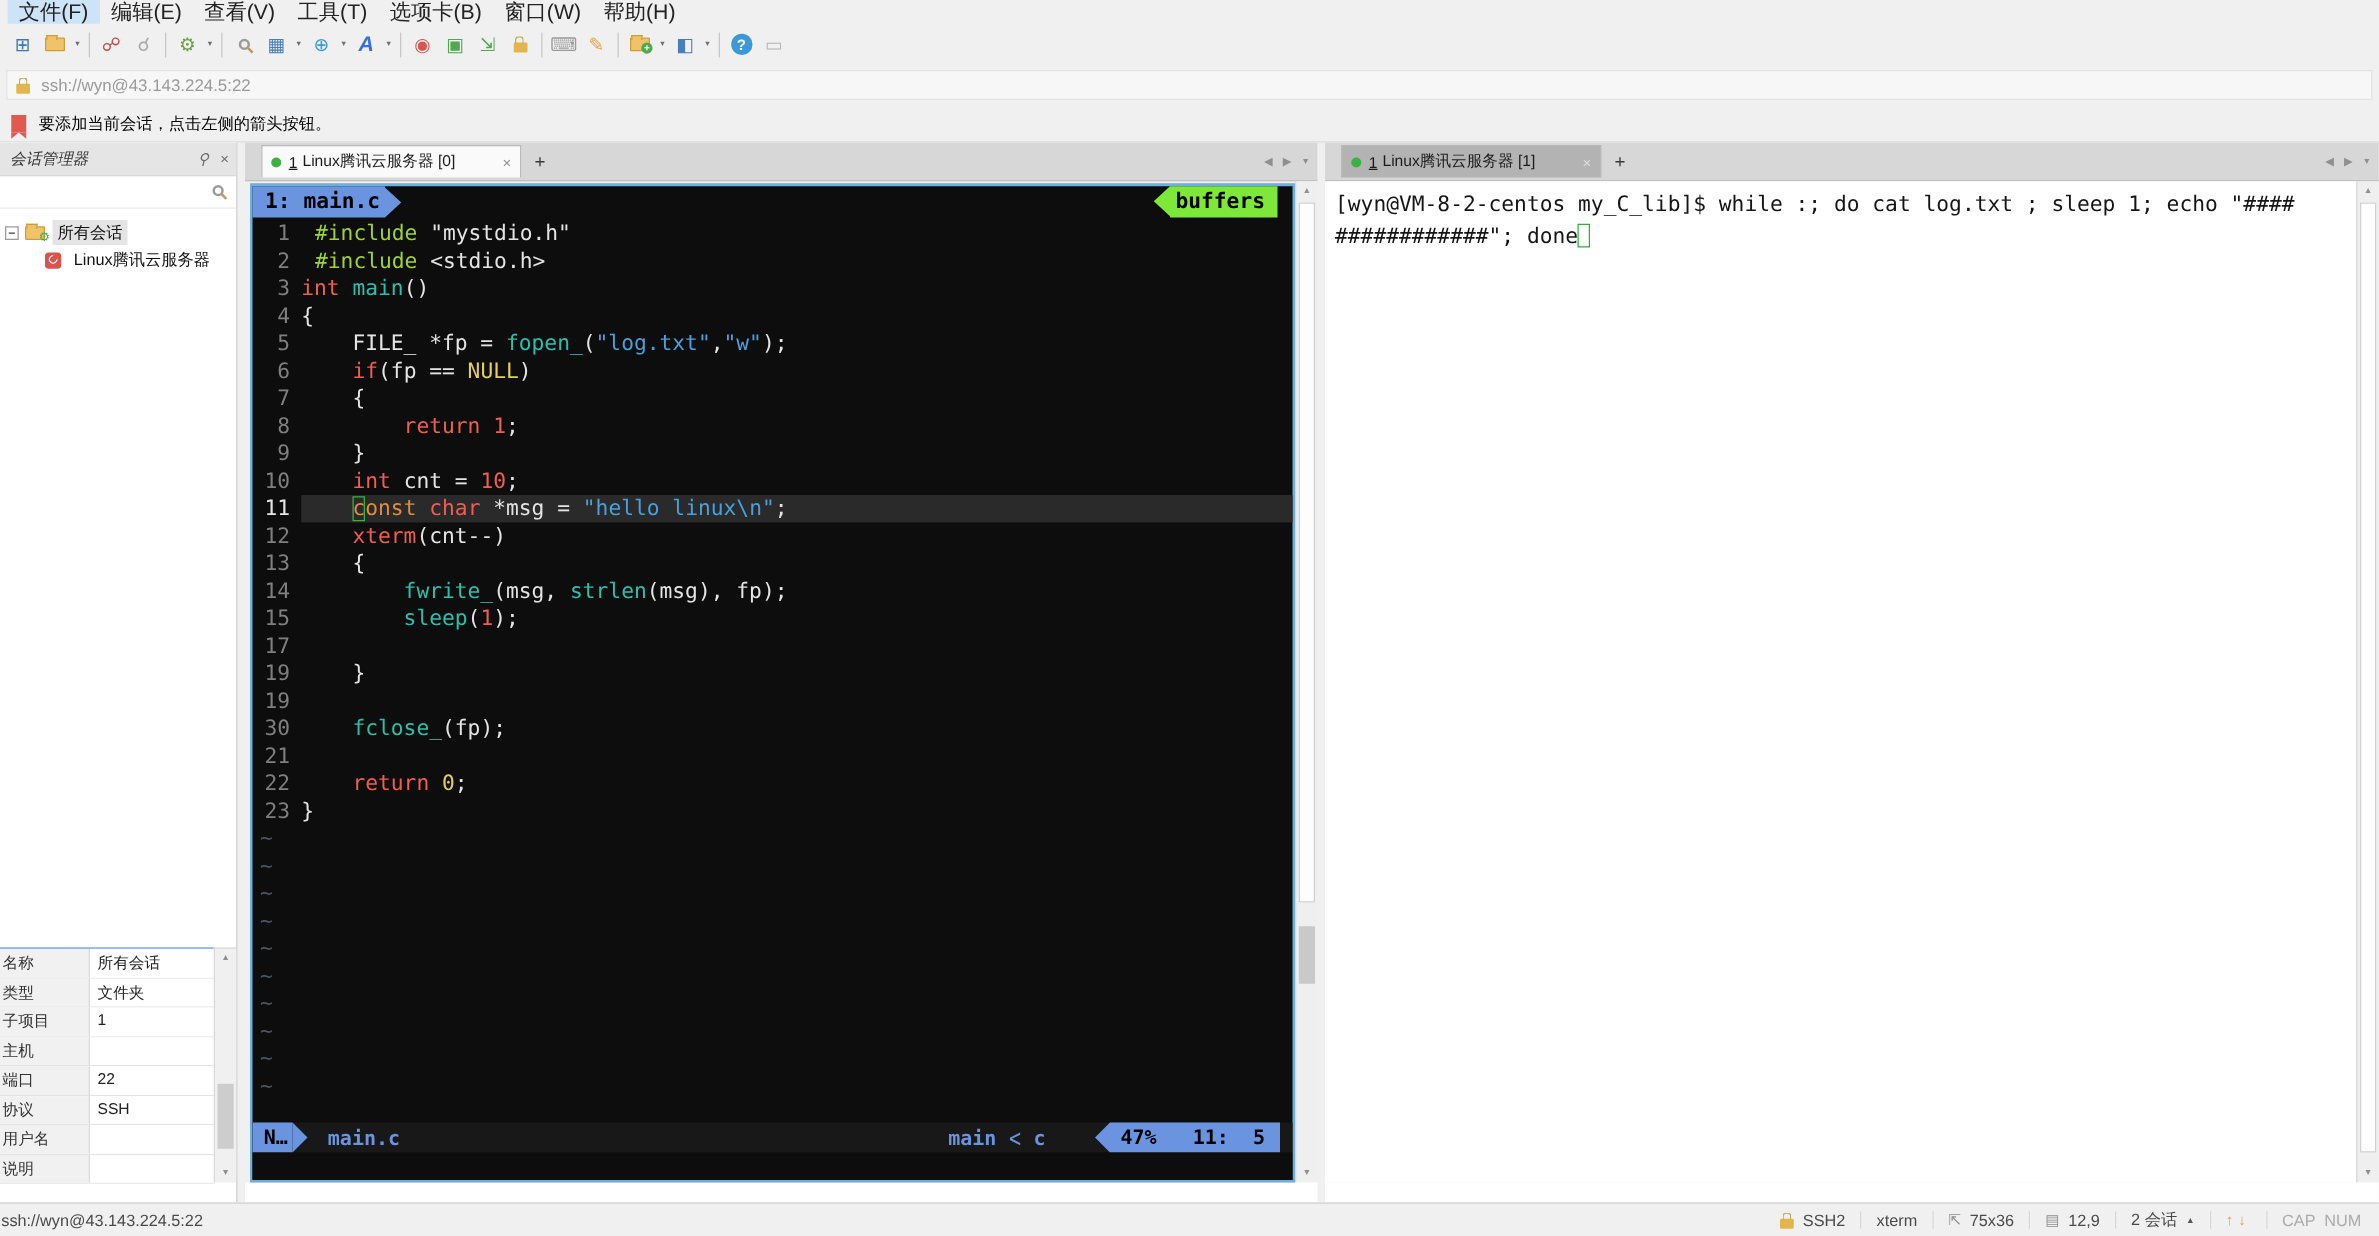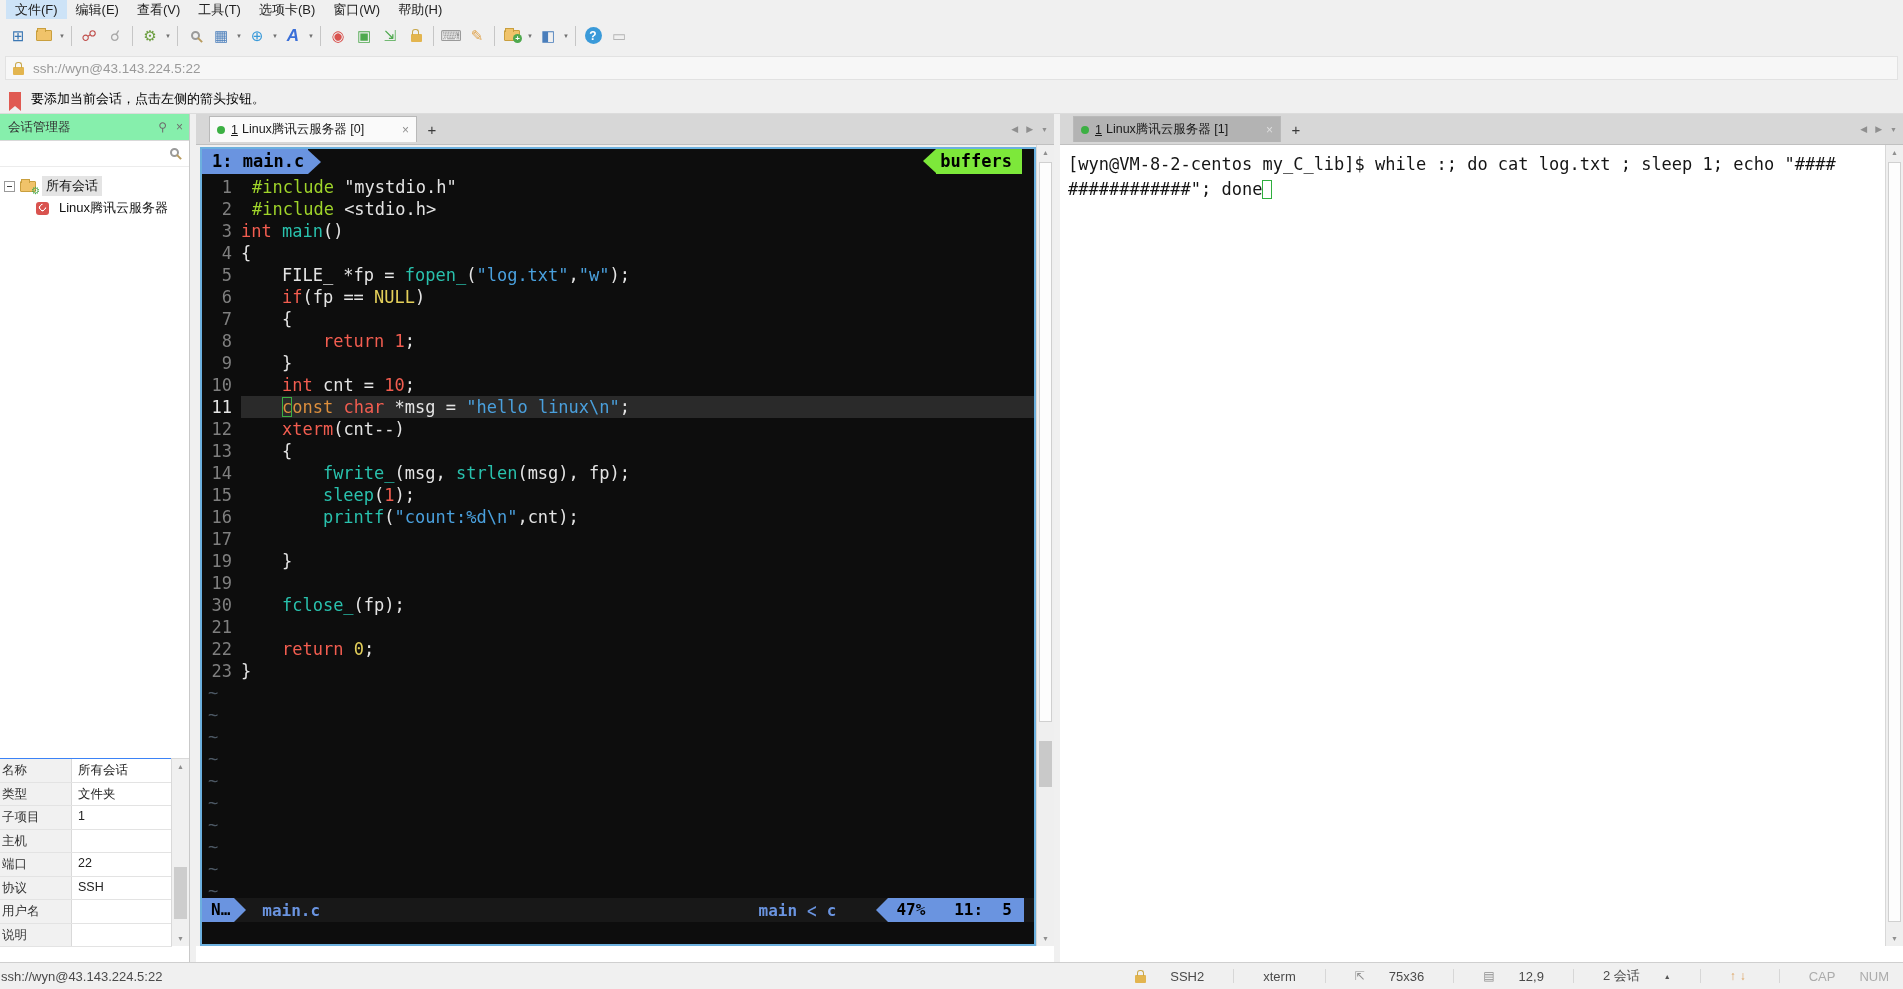--- a/index.html
+++ b/index.html
@@ -3,21 +3,21 @@
 <meta charset="utf-8">
 <style>
   * { margin:0; padding:0; box-sizing:border-box; }
   html,body { width:1903px; height:989px; overflow:hidden; background:#f0f0f0;
     font-family:"Liberation Sans", sans-serif; }
   #app { position:relative; width:1903px; height:989px; background:#f0f0f0; }
   .abs { position:absolute; }
 
   
   #menubar { left:0; top:0; width:1903px; height:19px; display:flex; align-items:center;
-    padding-left:6px; font-size:13px; color:#222; background:#f0f0f0; }
+    padding-left:6px; font-size:17px; color:#222; background:#f0f0f0; }
   .menu-item { padding:1px 9px; cursor:default; }
   .menu-item.active { background:#cde3f7; }
 
   
   #toolbar { left:0; top:19px; width:1903px; height:33px; display:flex; align-items:center;
     padding-left:5px; background:#f0f0f0; }
   .tb-icon { width:24px; height:24px; display:flex; align-items:center; justify-content:center;
     font-size:15px; margin:0 1px; }
   .tb-icon.round span { width:17px; height:17px; border-radius:50%; display:flex; align-items:center;
     justify-content:center; font-size:12px; font-weight:bold; }
@@ -47,22 +47,22 @@
   
   #infobar { left:0; top:84px; width:1903px; height:30px; display:flex; align-items:center;
     padding-left:9px; border-bottom:1px solid #dcdcdc; }
   .bookmark { width:12px; height:14px; background:#e05a52; position:relative; }
   .bookmark::after { content:""; position:absolute; bottom:-5px; left:0; border-left:6px solid #e05a52;
     border-right:6px solid #e05a52; border-bottom:5px solid transparent; }
   #infobar .txt { font-size:13px; color:#000000; margin-left:10px; }
 
   
   #sidebar { left:0; top:114px; width:190px; height:848px; background:#fff; border-right:1px solid #c9c9c9; }
-  .sb-header { height:27px; background:#86efac; border-bottom:1px solid #d9d9d9; display:flex;
-    align-items:center; padding:0 6px 0 8px; font-size:12.5px; color:#333; }
+  .sb-header { height:27px; background:#e5e5e5; border-bottom:1px solid #d9d9d9; display:flex;
+    align-items:center; padding:0 6px 0 8px; font-size:12.5px; color:#333;font-style:italic; }
   .sb-hicons { margin-left:auto; display:flex; gap:9px; color:#6e6e6e; font-size:12px; }
   .sb-search { height:26px; border-bottom:1px solid #ececec; position:relative; }
   .sb-search .mag { position:absolute; right:10px; top:7px; }
   .sb-tree { padding-top:8px; font-size:13px; color:#111; }
   .tree-row { height:22px; display:flex; align-items:center; }
   .expbox { width:11px; height:11px; border:1px solid #9a9a9a; background:#fff; position:relative;
     margin:0 5px 0 4px; flex:none; }
   .expbox::before { content:""; position:absolute; left:2px; top:4.5px; width:5px; height:1px; background:#444; }
   .tree-folder { position:relative; margin-right:6px; flex:none; }
   .sessionicon { width:13px; height:13px; background:#d9534f; border-radius:3px; position:relative;
@@ -153,21 +153,21 @@
   #rterm { position:absolute; left:0; top:31px; right:18px; bottom:16px; background:#fff;
     font-family:"DejaVu Sans Mono", monospace; font-size:17px; color:#151515; padding:7px 0 0 8px; }
   .rline { height:25px; line-height:25px; white-space:pre; }
   .rcursor { display:inline-block; width:10px; height:19px; outline:1.5px solid #2fae3e;
     outline-offset:-1px; vertical-align:-4px; }
 
   
   #statusbar { left:0; top:962px; width:1903px; height:27px; background:#f0f0f0;
     border-top:1px solid #cfcfcf; display:flex; align-items:center; font-size:13px; color:#4a4a4a; }
   #sb-left { padding-left:1px; }
-  #sb-right { margin-left:auto; display:flex; align-items:center; gap:24px; padding-right:14px; }
+  #sb-right { margin-left:auto; display:flex; align-items:center; gap:7px; padding-right:14px; }
   .sb-sep { width:1px; height:14px; background:#d7d7d7; margin:0 5px; }
   .sb-dim { color:#ababab; }
   .sb-glyph { color:#8f8f8f; font-size:12px; }
   .sb-arrows { color:#dda25e; font-weight:bold; font-size:12px; letter-spacing:4px; }
   .sb-caret { font-size:7px; color:#555; }
 </style>
 </head>
 <body>
 
 <div id="app">
@@ -370,21 +370,20 @@
           <div class="vline"><span class="ln">6</span><span class="lc"><span class="tok ">    </span><span class="tok kw">if</span><span class="tok ">(fp == </span><span class="tok yel">NULL</span><span class="tok ">)</span></span></div>
           <div class="vline"><span class="ln">7</span><span class="lc"><span class="tok ">    {</span></span></div>
           <div class="vline"><span class="ln">8</span><span class="lc"><span class="tok ">        </span><span class="tok kw">return</span><span class="tok "> </span><span class="tok num">1</span><span class="tok ">;</span></span></div>
           <div class="vline"><span class="ln">9</span><span class="lc"><span class="tok ">    }</span></span></div>
           <div class="vline"><span class="ln">10</span><span class="lc"><span class="tok ">    </span><span class="tok kw">int</span><span class="tok "> cnt = </span><span class="tok num">10</span><span class="tok ">;</span></span></div>
           <div class="vline cursorline"><span class="ln">11</span><span class="lc"><span class="tok ">    </span><span class="tok org cur">c</span><span class="tok org">onst</span><span class="tok "> </span><span class="tok kw">char</span><span class="tok "> *msg = </span><span class="tok str">"hello linux\n"</span><span class="tok ">;</span></span></div>
           <div class="vline"><span class="ln">12</span><span class="lc"><span class="tok ">    </span><span class="tok kw">xterm</span><span class="tok ">(cnt--)</span></span></div>
           <div class="vline"><span class="ln">13</span><span class="lc"><span class="tok ">    {</span></span></div>
           <div class="vline"><span class="ln">14</span><span class="lc"><span class="tok ">        </span><span class="tok fn">fwrite_</span><span class="tok ">(msg, </span><span class="tok fn">strlen</span><span class="tok ">(msg), fp);</span></span></div>
           <div class="vline"><span class="ln">15</span><span class="lc"><span class="tok ">        </span><span class="tok fn">sleep</span><span class="tok ">(</span><span class="tok num">1</span><span class="tok ">);</span></span></div>
-          <div class="vline"><span class="ln">16</span><span class="lc"><span class="tok ">        </span><span class="tok fn">printf</span><span class="tok ">(</span><span class="tok str">"count:%d\n"</span><span class="tok ">,cnt);</span></span></div>
           <div class="vline"><span class="ln">17</span><span class="lc"></span></div>
           <div class="vline"><span class="ln">19</span><span class="lc"><span class="tok ">    }</span></span></div>
           <div class="vline"><span class="ln">19</span><span class="lc"></span></div>
           <div class="vline"><span class="ln">30</span><span class="lc"><span class="tok ">    </span><span class="tok fn">fclose_</span><span class="tok ">(fp);</span></span></div>
           <div class="vline"><span class="ln">21</span><span class="lc"></span></div>
           <div class="vline"><span class="ln">22</span><span class="lc"><span class="tok ">    </span><span class="tok kw">return</span><span class="tok "> </span><span class="tok yel">0</span><span class="tok ">;</span></span></div>
           <div class="vline"><span class="ln">23</span><span class="lc"><span class="tok ">}</span></span></div>
           <div class="tilde">~</div>
           <div class="tilde">~</div>
           <div class="tilde">~</div>

